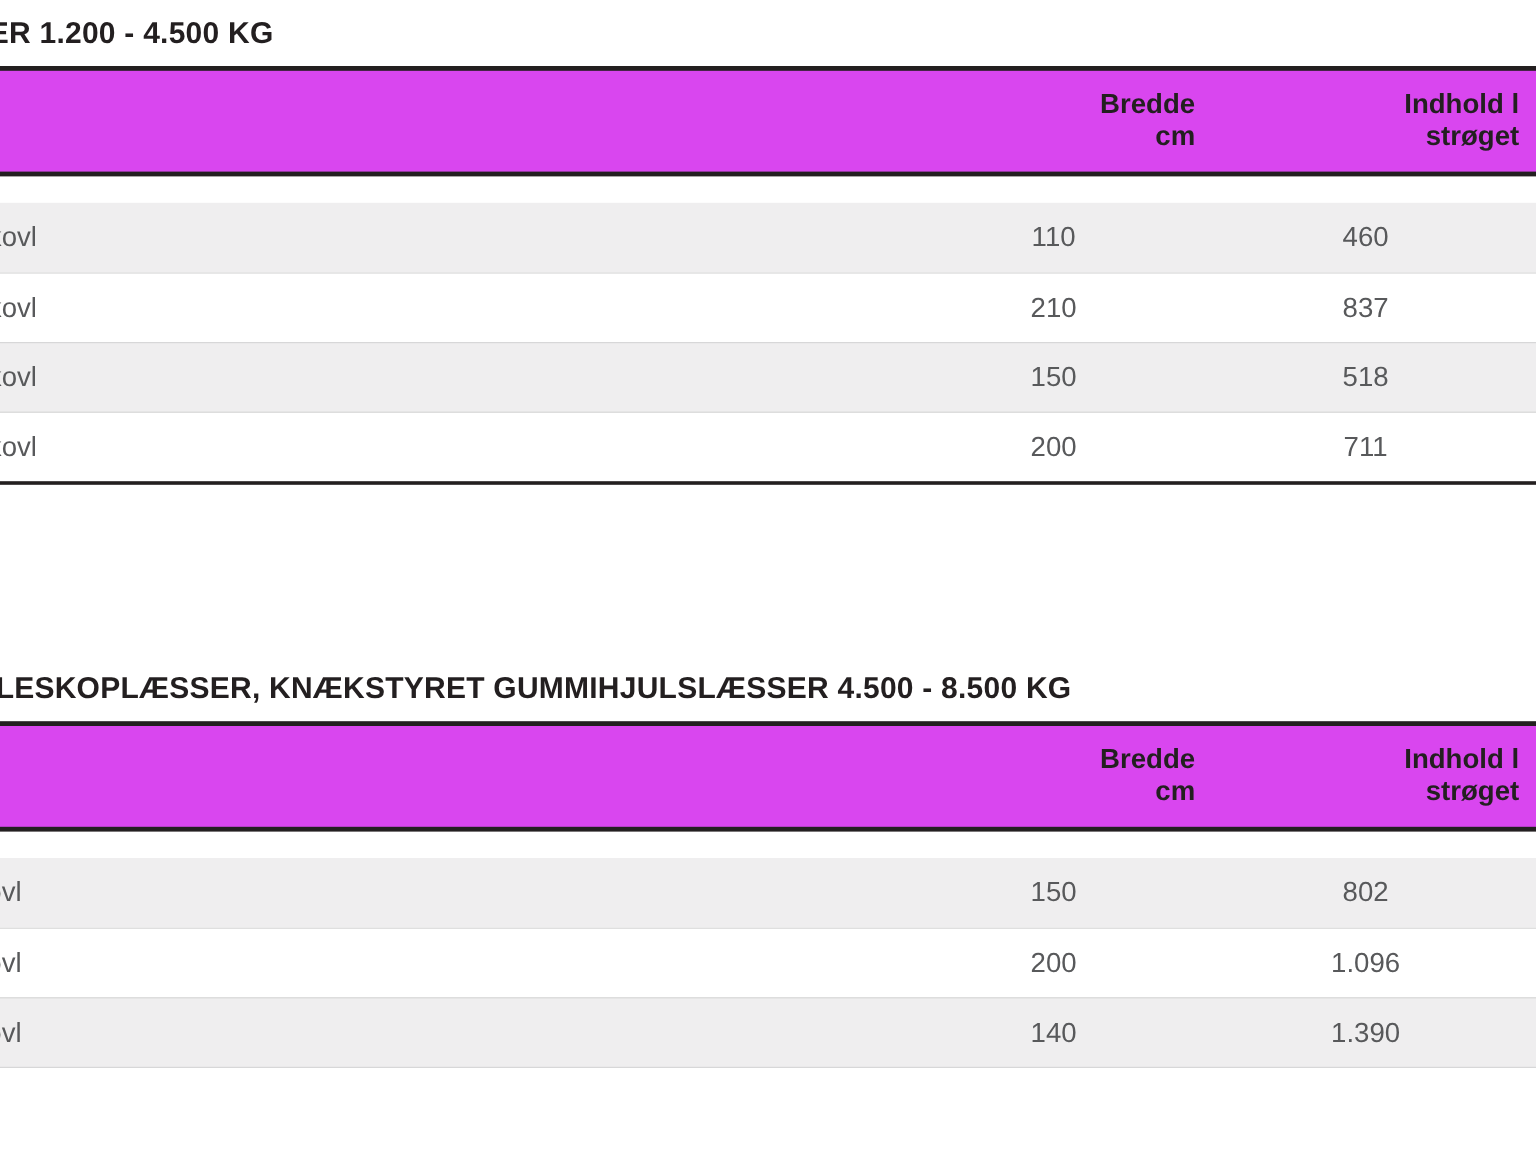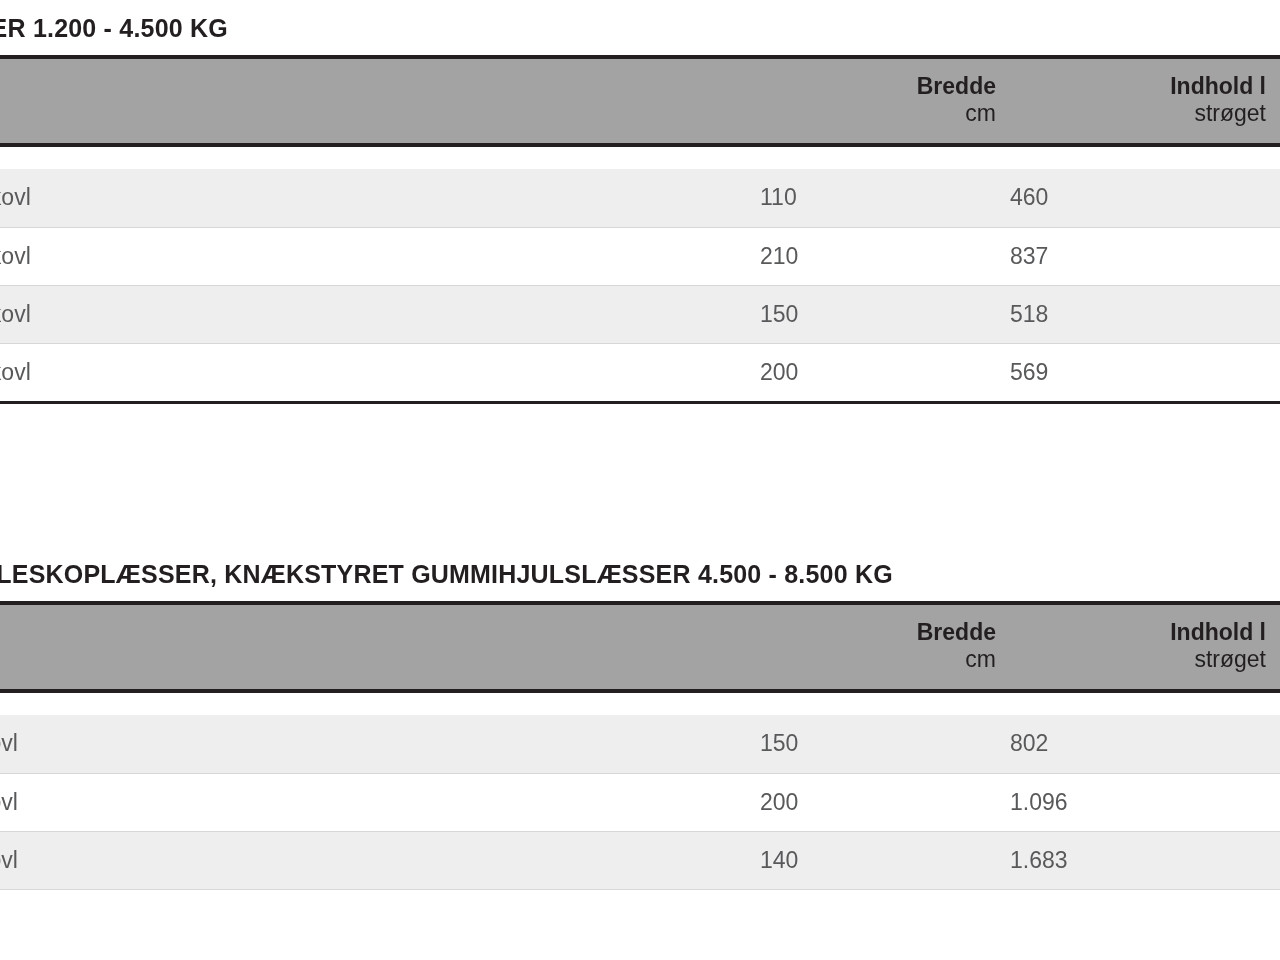--- a/index.html
+++ b/index.html
@@ -53,40 +53,40 @@
 
   thead th {
     font-size: 23px;
     font-weight: bold;
     color: #231f20;
     padding: 14px 14px 16px 0;
     vertical-align: top;
     line-height: 1.18;
     border-top: 4px solid #231f20;
     border-bottom: 4px solid #231f20;
-    background: #a3a3a3;
+    background: #d946ef;
   }
   thead th.th-name  { text-align: left; padding-left: 0; }
   thead th.th-num   { text-align: right; }
 
   thead th .sub {
     display: block;
-    font-weight: normal;
+    font-weight: bold;
   }
 
   tbody td {
     font-size: 23px;
     color: #58595b;
     padding: 16px 14px 16px 0;
     line-height: 1.1;
     border-bottom: 1px solid #d7d7d8;
     white-space: nowrap;
   }
   tbody td.td-name { text-align: left; padding-left: 0; }
-  tbody td.td-num  { text-align: left; }
+  tbody td.td-num  { text-align: center; }
 
   tbody tr.alt td { background: #efeeef; }
   tbody tr.plain td { background: #ffffff; }
 
   tbody tr.last td { border-bottom: 3px solid #231f20; }
 
   
   tbody tr.spacer td {
     height: 22px;
     padding: 0;
@@ -140,21 +140,21 @@
           <td class="td-num">837</td>
         </tr>
         <tr class="alt">
           <td class="td-name">edeskovl</td>
           <td class="td-num">150</td>
           <td class="td-num">518</td>
         </tr>
         <tr class="plain last">
           <td class="td-name">edeskovl</td>
           <td class="td-num">200</td>
-          <td class="td-num">569</td>
+          <td class="td-num">711</td>
         </tr>
       </tbody>
     </table>
   </div>
 
   <div class="section" id="section-1">
     <div class="section-title">E TELESKOPLÆSSER, KNÆKSTYRET GUMMIHJULSLÆSSER 4.500 - 8.500 KG</div>
 
     <table class="tbl">
       <colgroup>
@@ -189,19 +189,19 @@
           <td class="td-num">802</td>
         </tr>
         <tr class="plain">
           <td class="td-name">deskovl</td>
           <td class="td-num">200</td>
           <td class="td-num">1.096</td>
         </tr>
         <tr class="alt">
           <td class="td-name">deskovl</td>
           <td class="td-num">140</td>
-          <td class="td-num">1.683</td>
+          <td class="td-num">1.390</td>
         </tr>
       </tbody>
     </table>
   </div>
 
 </div>
 
 </body></html>

